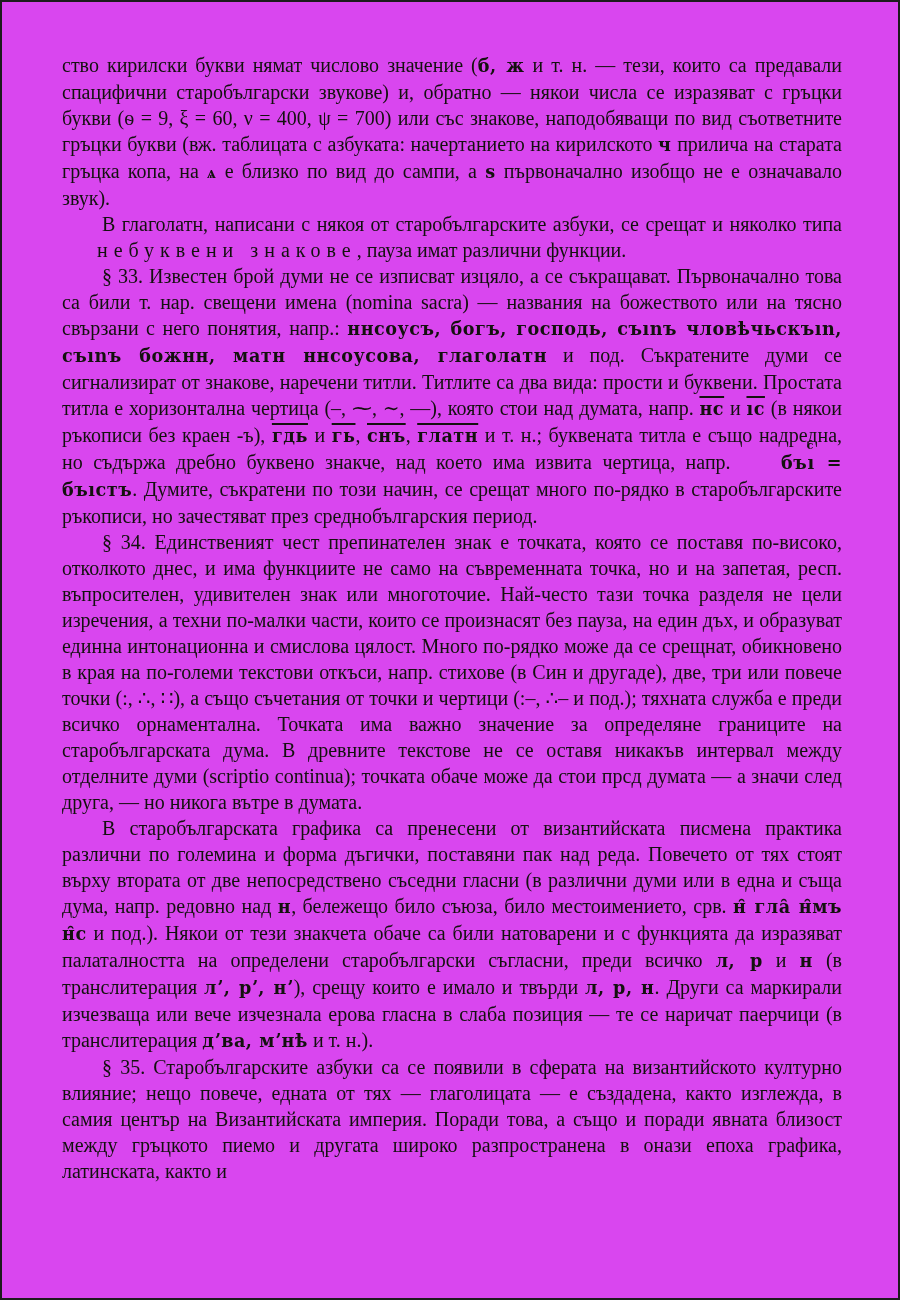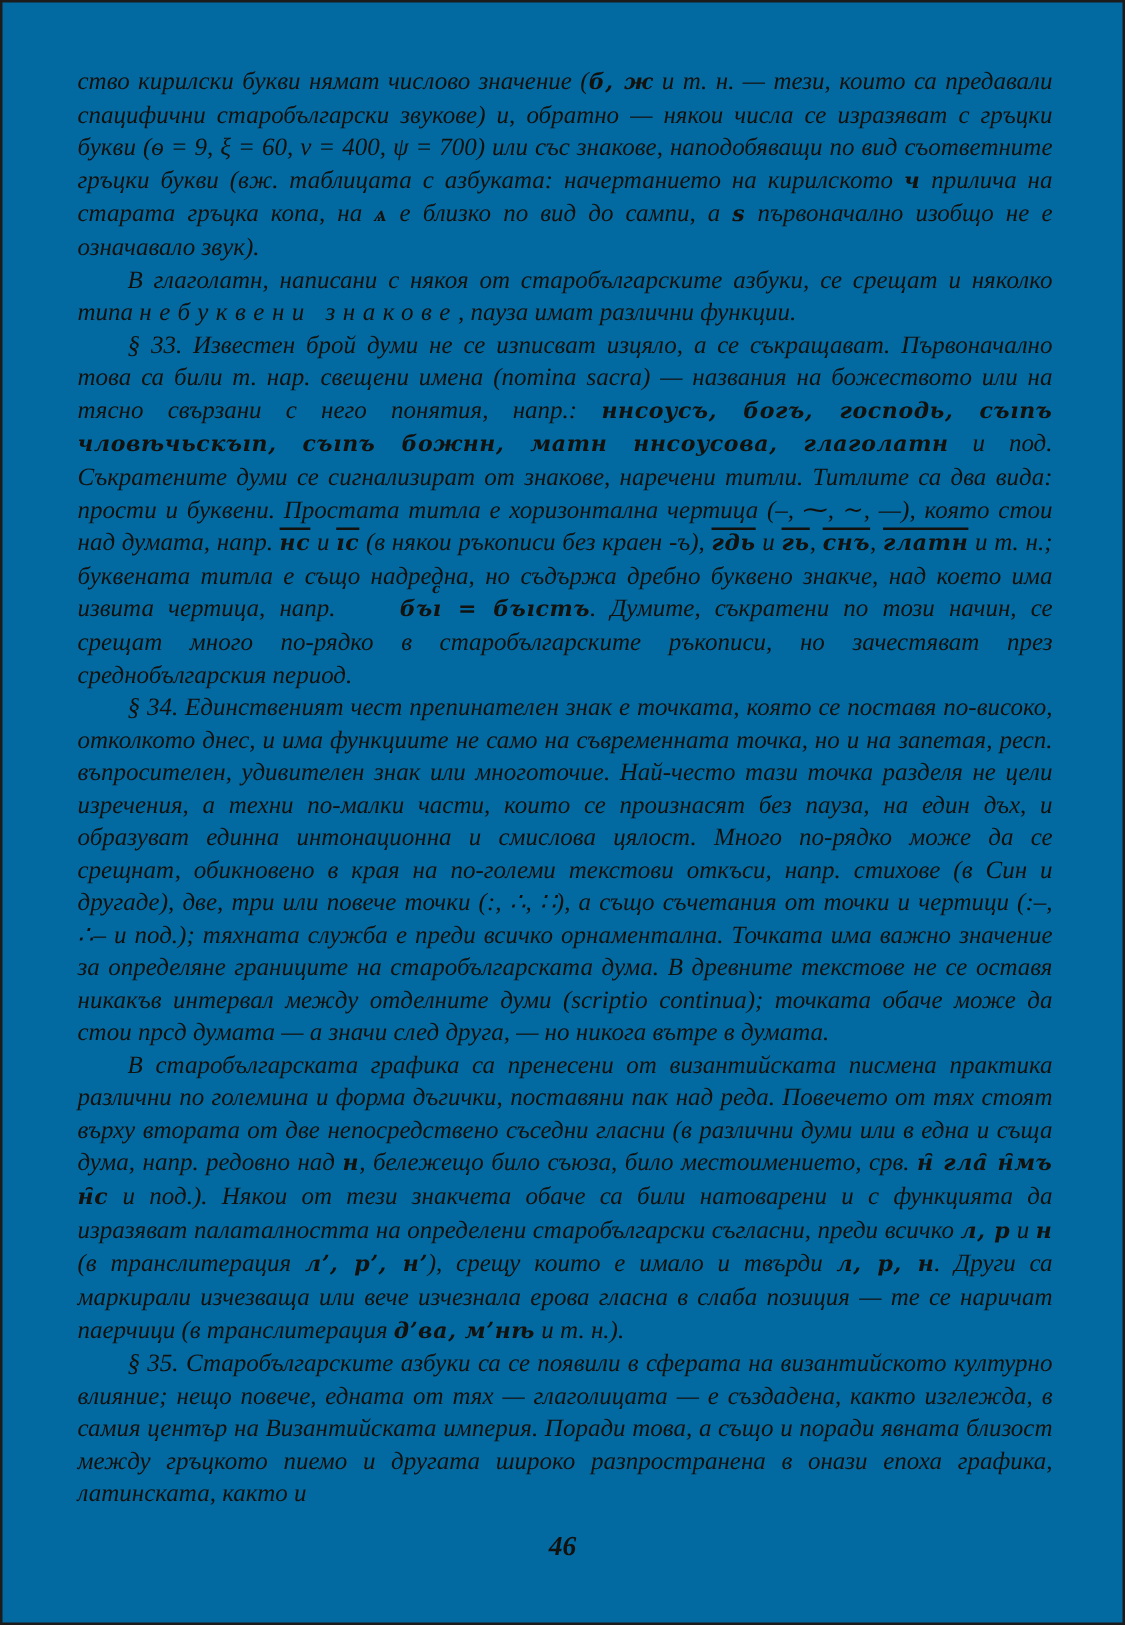--- a/index.html
+++ b/index.html
@@ -1,31 +1,30 @@
 <!DOCTYPE html>
 <html lang="bg"><head>
 <meta charset="utf-8">
 <style>
   html,body { margin:0; padding:0; background:#e8e8e4; }
   .page {
     width:900px; height:1300px; box-sizing:border-box;
     margin:0 auto; position:relative;
-    background:#0369a1;
+    background:#d946ef;
     border:2px solid #1c1c1c;
     padding:50px 56px 0 60px;
     font-family:"Liberation Serif","DejaVu Serif",serif;
     font-size:20px; line-height:26px; color:#13110e;
     overflow:hidden;
-    font-style:italic;
   }
   .text-block { text-align:justify; }
   p.para { margin:0; padding:0; }
   p.indent { text-indent:2.0em; }
   .normal {}
-  .spaced { letter-spacing:0.30em; }
+  .spaced { letter-spacing:0.30em;margin-left:35px; }
   .slav {
     font-family:"DejaVu Serif",serif;
     font-weight:700; font-size:0.88em; letter-spacing:0.03em;
   }
   .ovl { text-decoration:overline; text-decoration-thickness:1.5px; }
   .sup { position:relative; display:inline-block; }
   .sup .above {
     position:absolute; left:35%; top:-0.85em;
     font-size:0.62em; line-height:1; font-weight:700;
   }
@@ -40,14 +39,13 @@
 
 <div class="page">
   <div class="text-block">
       <p class="para"><span class="normal">ство кирилски букви нямат числово значение (</span><span class="slav">б, ж</span><span class="normal"> и т. н. — тези, които са предавали спацифични старобългарски звукове) и, обратно — някои числа се изразяват с гръцки букви (ѳ = 9, ξ = 60, ν = 400, ψ = 700) или със знакове, наподобяващи по вид съответните гръцки букви (вж. таблицата с азбуката: начертанието на кирилското </span><span class="slav">ч</span><span class="normal"> прилича на старата гръцка копа, на </span><span class="slav">ѧ</span><span class="normal"> е близко по вид до сампи, а </span><span class="slav">ѕ</span><span class="normal"> първоначално изобщо не е означавало звук).</span></p>
       <p class="para indent"><span class="normal">В глаголатн, написани с някоя от старобългарските азбуки, се срещат и няколко типа </span><span class="spaced">небуквени знакове</span><span class="normal">, пауза имат различни функции.</span></p>
       <p class="para indent"><span class="normal">§ 33. Известен брой думи не се изписват изцяло, а се съкращават. Първоначално това са били т. нар. свещени имена (nomina sacra) — названия на божеството или на тясно свързани с него понятия, напр.: </span><span class="slav">ннсоусъ, богъ, господь, съınъ чловѣчьскъın, съınъ божнн, матн ннсоусова, глаголатн</span><span class="normal"> и под. Съкратените думи се сигнализират от знакове, наречени титли. Титлите са два вида: прости и буквени. Простата титла е хоризонтална чертица (–, ⁓, ∼, —), която стои над думата, напр. </span><span class="slav ovl">нс</span><span class="normal"> и </span><span class="slav ovl">ıс</span><span class="normal"> (в някои ръкописи без краен -ъ), </span><span class="slav ovl">гдь</span><span class="normal"> и </span><span class="slav ovl">гь</span><span class="normal">, </span><span class="slav ovl">снъ</span><span class="normal">, </span><span class="slav ovl">глатн</span><span class="normal"> и т. н.; буквената титла е също надредна, но съдържа дребно буквено знакче, над което има извита чертица, напр. </span><span class="slav sup"><span>бъı</span><span class="above">с̑</span></span><span class="slav"> = бъıстъ</span><span class="normal">. Думите, съкратени по този начин, се срещат много по-рядко в старобългарските ръкописи, но зачестяват през среднобългарския период.</span></p>
       <p class="para indent"><span class="normal">§ 34. Единственият чест препинателен знак е точката, която се поставя по-високо, отколкото днес, и има функциите не само на съвременната точка, но и на запетая, респ. въпросителен, удивителен знак или многоточие. Най-често тази точка разделя не цели изречения, а техни по-малки части, които се произнасят без пауза, на един дъх, и образуват единна интонационна и смислова цялост. Много по-рядко може да се срещнат, обикновено в края на по-големи текстови откъси, напр. стихове (в Син и другаде), две, три или повече точки (:, ∴, ∷), а също съчетания от точки и чертици (:–, ∴– и под.); тяхната служба е преди всичко орнаментална. Точката има важно значение за определяне границите на старобългарската дума. В древните текстове не се оставя никакъв интервал между отделните думи (scriptio continua); точката обаче може да стои прсд думата — а значи след друга, — но никога вътре в думата.</span></p>
       <p class="para indent"><span class="normal">В старобългарската графика са пренесени от византийската писмена практика различни по големина и форма дъгички, поставяни пак над реда. Повечето от тях стоят върху втората от две непосредствено съседни гласни (в различни думи или в една и съща дума, напр. редовно над </span><span class="slav">н</span><span class="normal">, бележещо било съюза, било местоимението, срв. </span><span class="slav">н̑ гла̑ н̑мъ н̑с</span><span class="normal"> и под.). Някои от тези знакчета обаче са били натоварени и с функцията да изразяват палаталността на определени старобългарски съгласни, преди всичко </span><span class="slav">л, р</span><span class="normal"> и </span><span class="slav">н</span><span class="normal"> (в транслитерация </span><span class="slav">лʼ, рʼ, нʼ</span><span class="normal">), срещу които е имало и твърди </span><span class="slav">л, р, н</span><span class="normal">. Други са маркирали изчезваща или вече изчезнала ерова гласна в слаба позиция — те се наричат паерчици (в транслитерация </span><span class="slav">дʼва, мʼнѣ</span><span class="normal"> и т. н.).</span></p>
       <p class="para indent"><span class="normal">§ 35. Старобългарските азбуки са се появили в сферата на византийското културно влияние; нещо повече, едната от тях — глаголицата — е създадена, както изглежда, в самия център на Византийската империя. Поради това, а също и поради явната близост между гръцкото пиемо и другата широко разпространена в онази епоха графика, латинската, както и</span></p>
     </div>
-  <div class="page-number">46</div>
 </div>
 
 </body></html>

